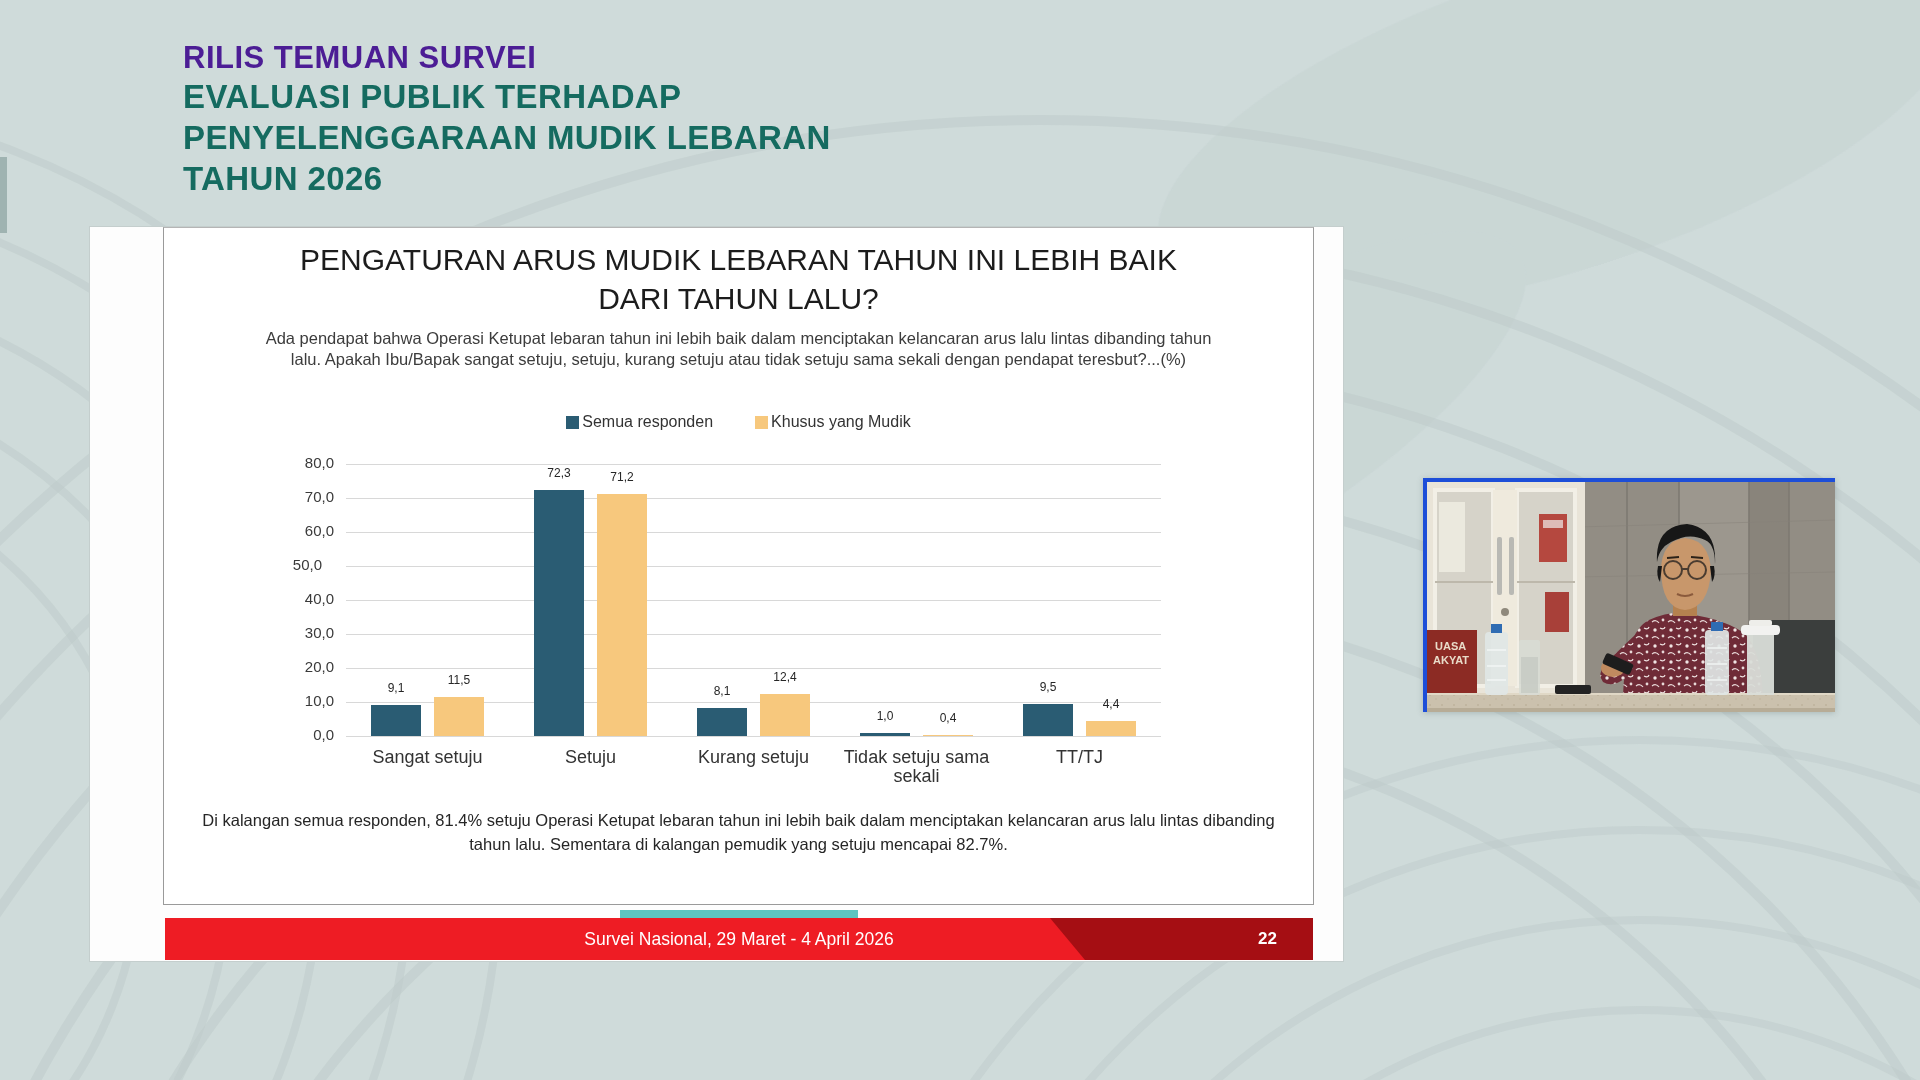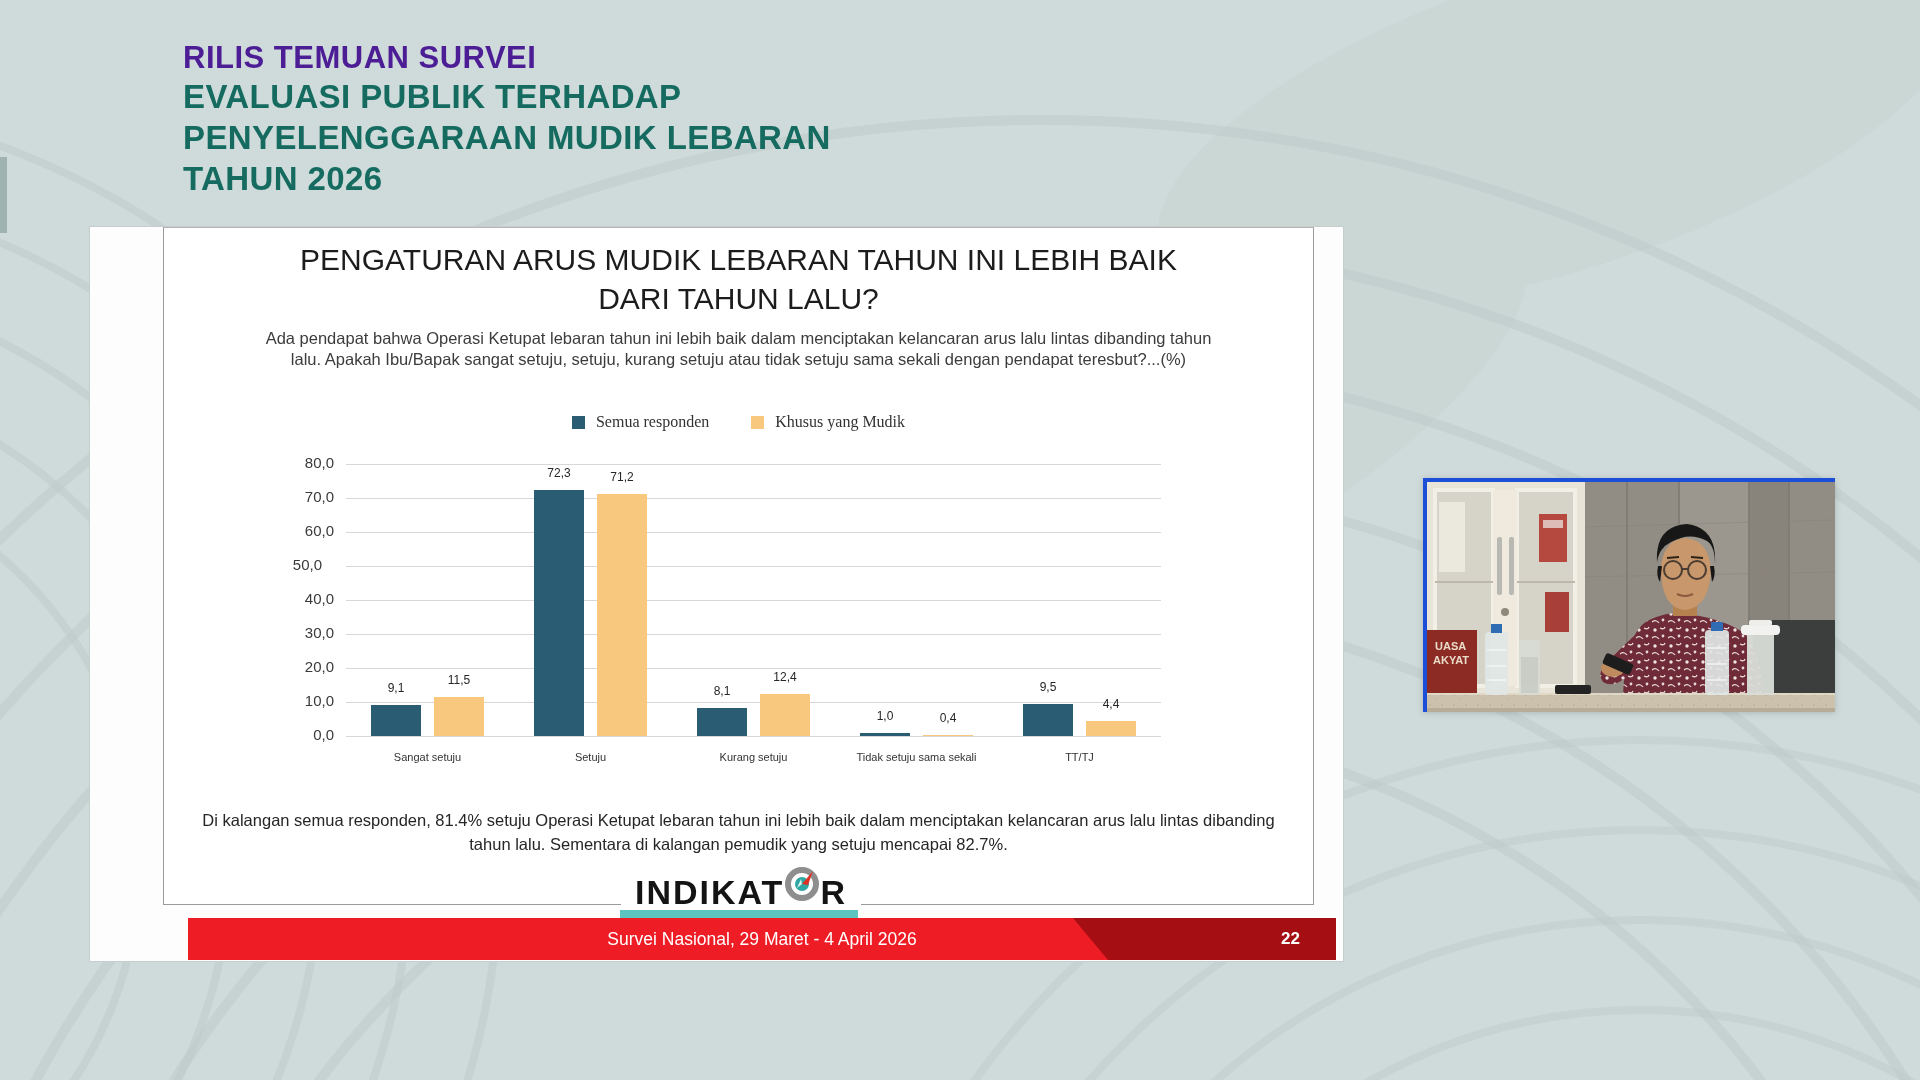--- a/index.html
+++ b/index.html
@@ -18,41 +18,41 @@
   
   .page { position:absolute; left:90px; top:227px; width:1253px; height:734px; background:#fdfdfd; z-index:2; box-shadow:0 0 0 1px #c4cecd; }
   .chart-box { position:absolute; left:73px; top:0; width:1151px; height:678px; background:#fff; border:1px solid #9a9a9a; border-top:1px solid #b5b5b5; }
 
   .chart-title { position:absolute; top:12px; left:0; right:0; margin:0 auto; width:900px; text-align:center;
                  font-size:30px; line-height:39px; color:#1c1c1c; font-weight:normal; }
   .chart-subtitle { position:absolute; top:100px; left:0; right:0; margin:0 auto; width:960px; text-align:center;
                     font-size:16.5px; line-height:21px; color:#3c3c3c; }
 
   .legend { position:absolute; top:185px; left:0; right:0; display:flex; justify-content:center; gap:42px; font-size:16px; color:#333; }
-  .legend-item { display:flex; align-items:center; gap:11px;font-family:Liberation Serif, serif; }
+  .legend-item { display:flex; align-items:center; gap:3px; }
   .legend-swatch { width:13px; height:13px; display:inline-block; }
 
   .plot { position:absolute; left:0; top:0; width:100%; height:100%; }
   .gridline { position:absolute; height:1px; background:#d8d8d8; }
   .ytick { position:absolute; width:130px; text-align:right; font-size:15px; color:#3a3a3a; }
   .bar { position:absolute; }
   .bar-label { position:absolute; width:64px; text-align:center; font-size:12px; color:#262626; }
-  .cat-label { position:absolute; width:162px; text-align:center; font-size:11px; line-height:19px; color:#333; }
+  .cat-label { position:absolute; width:162px; text-align:center; font-size:18px; line-height:19px; color:#333; }
 
   .chart-summary { position:absolute; top:580px; left:0; right:0; margin:0 auto; width:1085px; text-align:center;
                    font-size:16.5px; line-height:24px; color:#262626; }
 
   
   .logo { position:absolute; left:531px; top:640px; width:240px; height:44px; text-align:center; white-space:nowrap; background:#fff; }
   .logo-text { font-size:34px; font-weight:bold; letter-spacing:2px; color:#141414; vertical-align:middle; }
   .logo-o { display:inline-block; vertical-align:-4px; margin:0 1px; }
   .logo-underline { position:absolute; left:530px; top:683px; width:238px; height:11px; background:#5ec4c0; }
 
   
-  .footer { position:absolute; left:75px; top:691px; width:1148px; height:42px; background:#ee1c24; overflow:hidden;margin-left:23px; }
+  .footer { position:absolute; left:75px; top:691px; width:1148px; height:42px; background:#ee1c24; overflow:hidden; }
   .footer-dark { position:absolute; inset:0; background:#a50e13; clip-path:polygon(885px 0, 1148px 0, 1148px 42px, 920px 42px); }
   .footer-text { position:absolute; left:0; right:0; top:0; height:42px; line-height:42px; text-align:center; color:#fff; font-size:17.5px; }
   .page-number { position:absolute; right:36px; top:0; height:50px; line-height:42px; color:#fff; font-size:17px; font-weight:bold; }
 
   
   .webcam { position:absolute; left:1423px; top:478px; width:412px; height:234px; z-index:4;
             border:4px solid #1d4ed8; background:#928d84; box-shadow:0 1px 6px rgba(60,80,78,.25); }
   .webcam svg { display:block; }
 </style>
 </head>
@@ -150,28 +150,20 @@
         <div class="cat-label" style="left: 671.5px; top: 520px;">Tidak setuju sama sekali</div>
         <div class="bar" style="left: 859px; top: 475.7px; width: 50px; height: 32.3px; background: rgb(42, 92, 115);"></div>
         <div class="bar-label" style="left: 852px; top: 451.7px;">9,5</div>
         <div class="bar" style="left: 922px; top: 493.04px; width: 50px; height: 14.96px; background: rgb(247, 200, 125);"></div>
         <div class="bar-label" style="left: 915px; top: 469.04px;">4,4</div>
         <div class="cat-label" style="left: 834.5px; top: 520px;">TT/TJ</div>
       </div>
     <div class="chart-summary">Di kalangan semua responden, 81.4% setuju Operasi Ketupat lebaran tahun ini lebih baik dalam menciptakan kelancaran arus lalu lintas dibanding tahun lalu. Sementara di kalangan pemudik yang setuju mencapai 82.7%.</div>
   </div>
 
-  <div class="logo">
-    <span class="logo-text">INDIKAT</span><span class="logo-o"><svg width="34" height="34" viewBox="0 0 34 34">
-      <circle cx="17" cy="17" r="14" fill="none" stroke="#8e8e8e" stroke-width="6"></circle>
-      <circle cx="17" cy="17" r="7" fill="#2fa8a4"></circle>
-      <path d="M17 17 L28 4 L23 18 Z" fill="#e03026"></path>
-      <path d="M17 17 L12 21 L16 12 Z" fill="#ffffff" opacity="0.85"></path>
-    </svg></span><span class="logo-text">R</span>
-  </div>
   <div class="logo-underline"></div>
 
   <div class="footer">
     <div class="footer-dark"></div>
     <div class="footer-text">Survei Nasional, 29 Maret - 4 April 2026</div>
     <div class="page-number">22</div>
   </div>
 </div>
 
 <div class="webcam">

